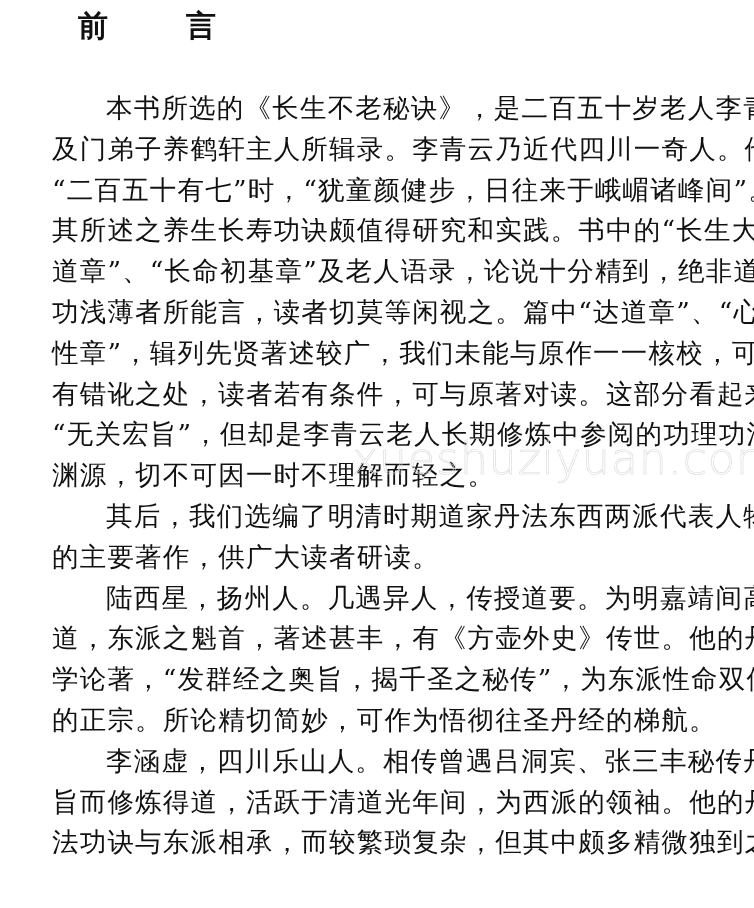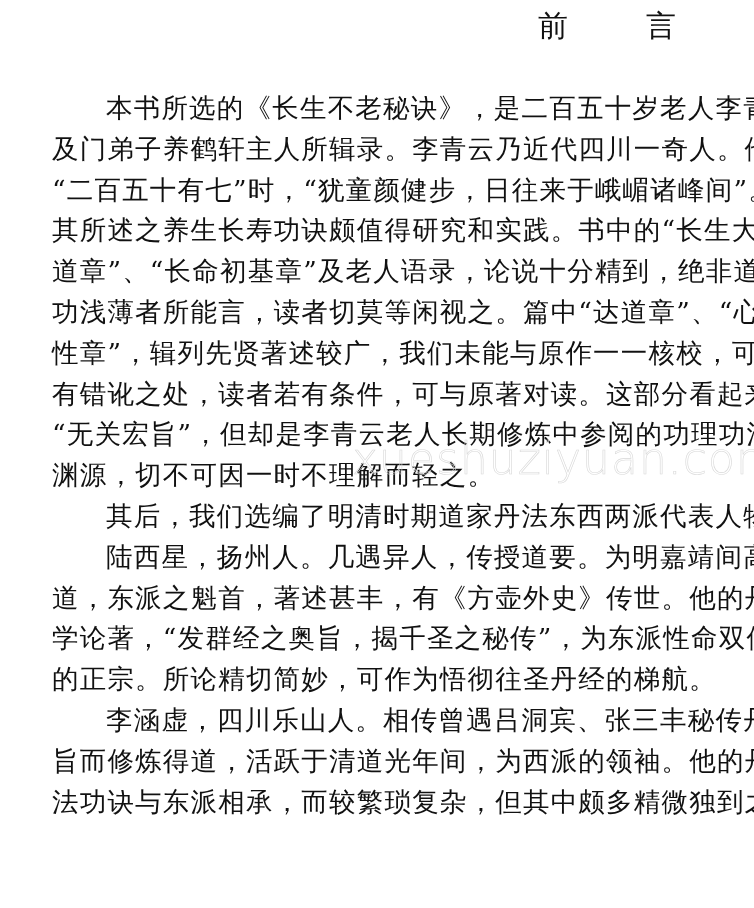--- a/index.html
+++ b/index.html
@@ -1,20 +1,20 @@
 <!DOCTYPE html>
 <html><head>
 <meta charset="utf-8">
 <style>
   html, body { margin:0; padding:0; background:#ffffff; }
   body { width:754px; height:908px; position:relative; overflow:hidden;
          font-family:"DejaVu Serif","Liberation Serif",serif; color:#111; }
-  .title { position:absolute; top:6px; left:0; width:754px; text-align:right;
+  .title { position:absolute; top:6px; left:0; width:754px; text-align:left;
            font-family:"DejaVu Sans","Liberation Sans",sans-serif;
-           font-weight:normal; font-size:30px; letter-spacing:78px; text-indent:78px; }
+           font-weight:bold; font-size:30px; letter-spacing:78px; text-indent:78px; }
   .body { position:absolute; top:88px; left:52px; width:684px; }
   .line { height:40.8px; line-height:40.8px; font-size:26.5px; white-space:nowrap;
           letter-spacing:1.2px; display:flex; justify-content:space-between; }
   .line.last { justify-content:flex-start; }
   .line.indent { padding-left:54px; }
   .watermark { position:absolute; top:433px; left:352px; font-size:44px;
                font-family:"DejaVu Sans","Liberation Sans",sans-serif; font-weight:300;
                color:transparent; -webkit-text-stroke:0.6px #d8d8d8; letter-spacing:1px; }
 </style>
 </head>
@@ -301,20 +301,21 @@
         <span>法</span>
         <span>东</span>
         <span>西</span>
         <span>两</span>
         <span>派</span>
         <span>代</span>
         <span>表</span>
         <span>人</span>
         <span>物</span>
       </div>
+    <div class="line last">的主要著作，供广大读者研读。</div>
   </div>
   <div>
     <div class="line indent">
         <span>陆</span>
         <span>西</span>
         <span>星</span>
         <span>，</span>
         <span>扬</span>
         <span>州</span>
         <span>人</span>

